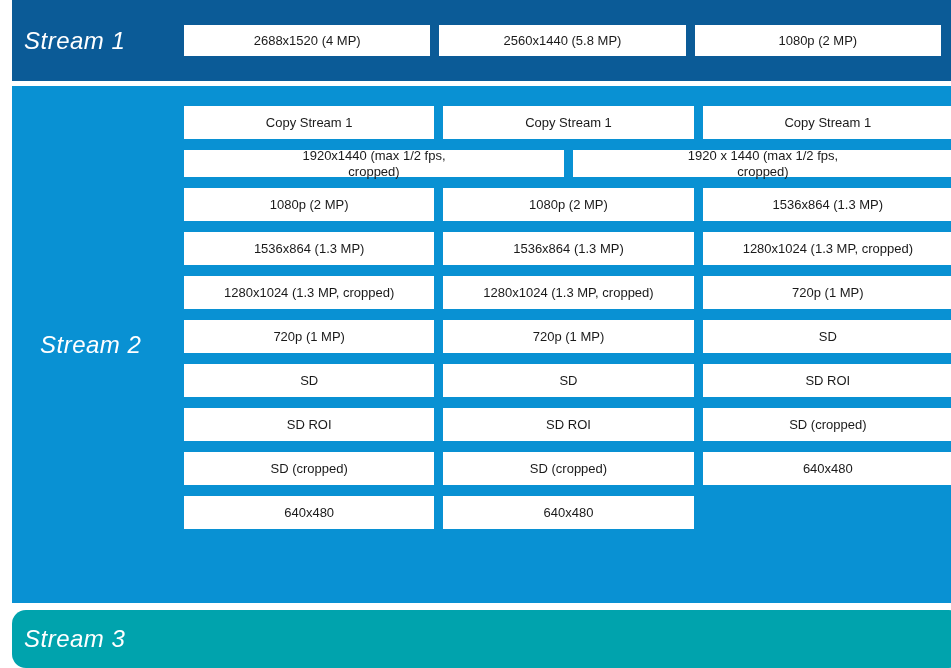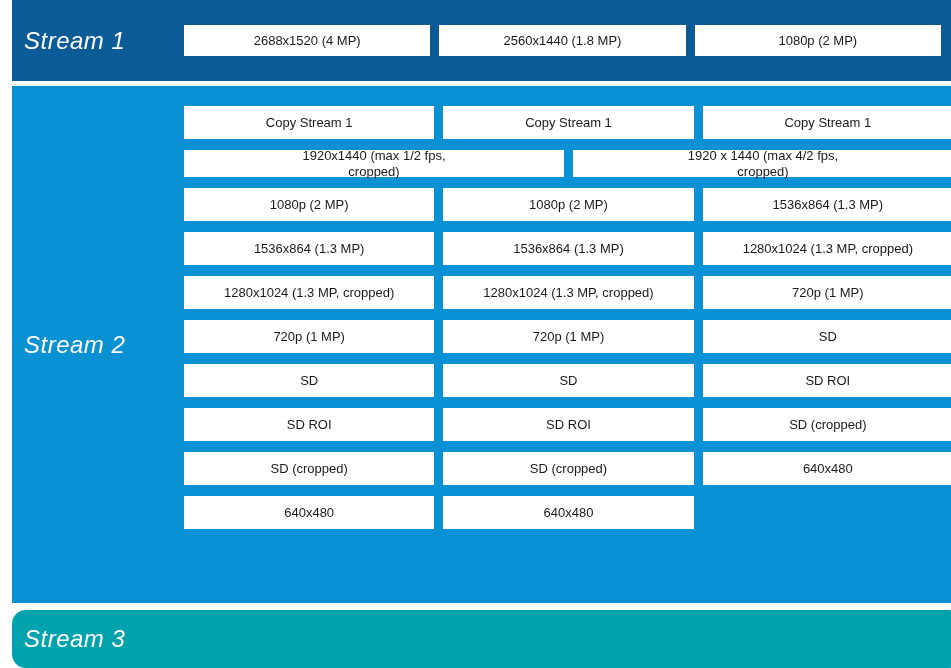--- a/index.html
+++ b/index.html
@@ -27,21 +27,21 @@
     white-space: nowrap;
   }
   .label-col {
     width: 172px;
     min-width: 172px;
     box-sizing: border-box;
     padding-left: 12px;
   }
   .band-2 .stream-label {
     position: absolute;
-    left: 12px;
+    left: 28px;
     top: 50%;
     transform: translateY(-50%);
   }
 
   .options-row {
     flex: 1;
     display: flex;
     gap: 9px;
     margin-right: 22px;
   }
@@ -79,21 +79,21 @@
 <body>
 
 <div id="canvas">
 
   <div class="band band-1">
     <div class="label-col">
       <span class="stream-label">Stream 1</span>
     </div>
     <div class="options-row">
       <div class="option-box">2688x1520 (4 MP)</div>
-      <div class="option-box">2560x1440 (1.8 MP)</div>
+      <div class="option-box">2560x1440 (5.8 MP)</div>
       <div class="option-box">1080p (2 MP)</div>
     </div>
   </div>
 
   <div class="gap-1"></div>
 
   <div class="band band-2">
     <span class="stream-label">Stream 2</span>
     <div class="grid">
 
@@ -110,21 +110,21 @@
       </div>
 
       <div class="grid-row tall">
         <div class="cell">
             <div class="option-box">
               <span class="wrap-text">1920x1440 (max 1/2 fps, cropped)</span>
             </div>
           </div>
         <div class="cell">
             <div class="option-box">
-              <span class="wrap-text">1920 x 1440 (max 4/2 fps, cropped)</span>
+              <span class="wrap-text">1920 x 1440 (max 1/2 fps, cropped)</span>
             </div>
           </div>
       </div>
 
       <div class="grid-row">
         <div class="cell">
             <div class="option-box">1080p (2 MP)</div>
           </div>
         <div class="cell">
             <div class="option-box">1080p (2 MP)</div>

